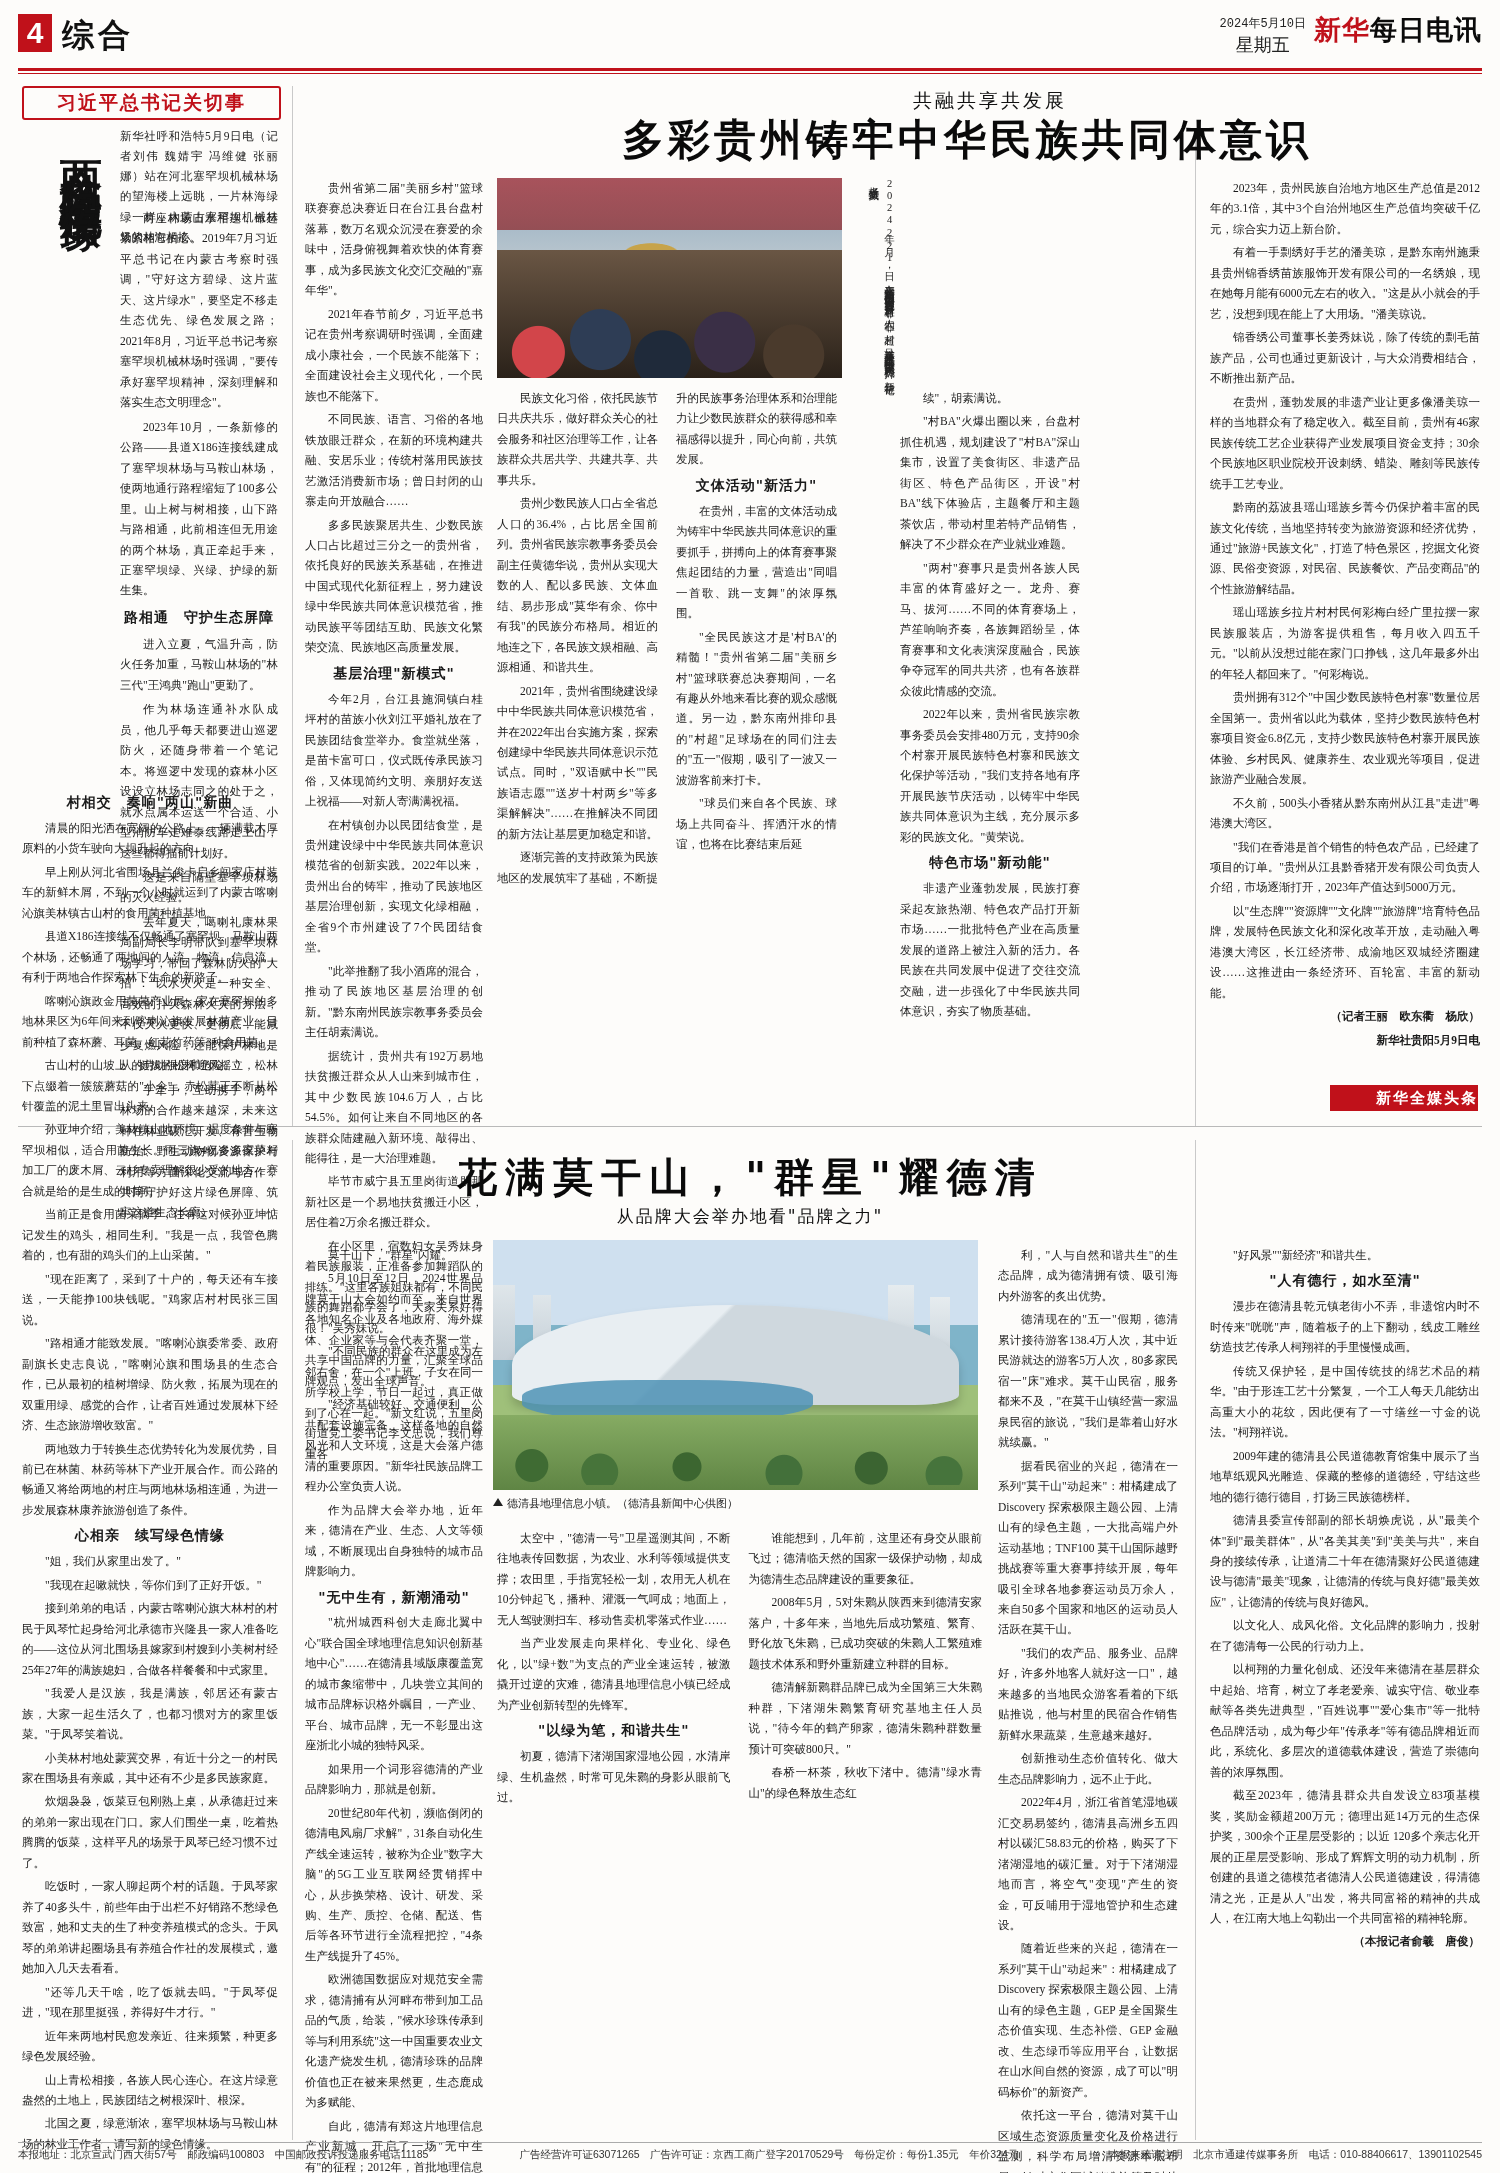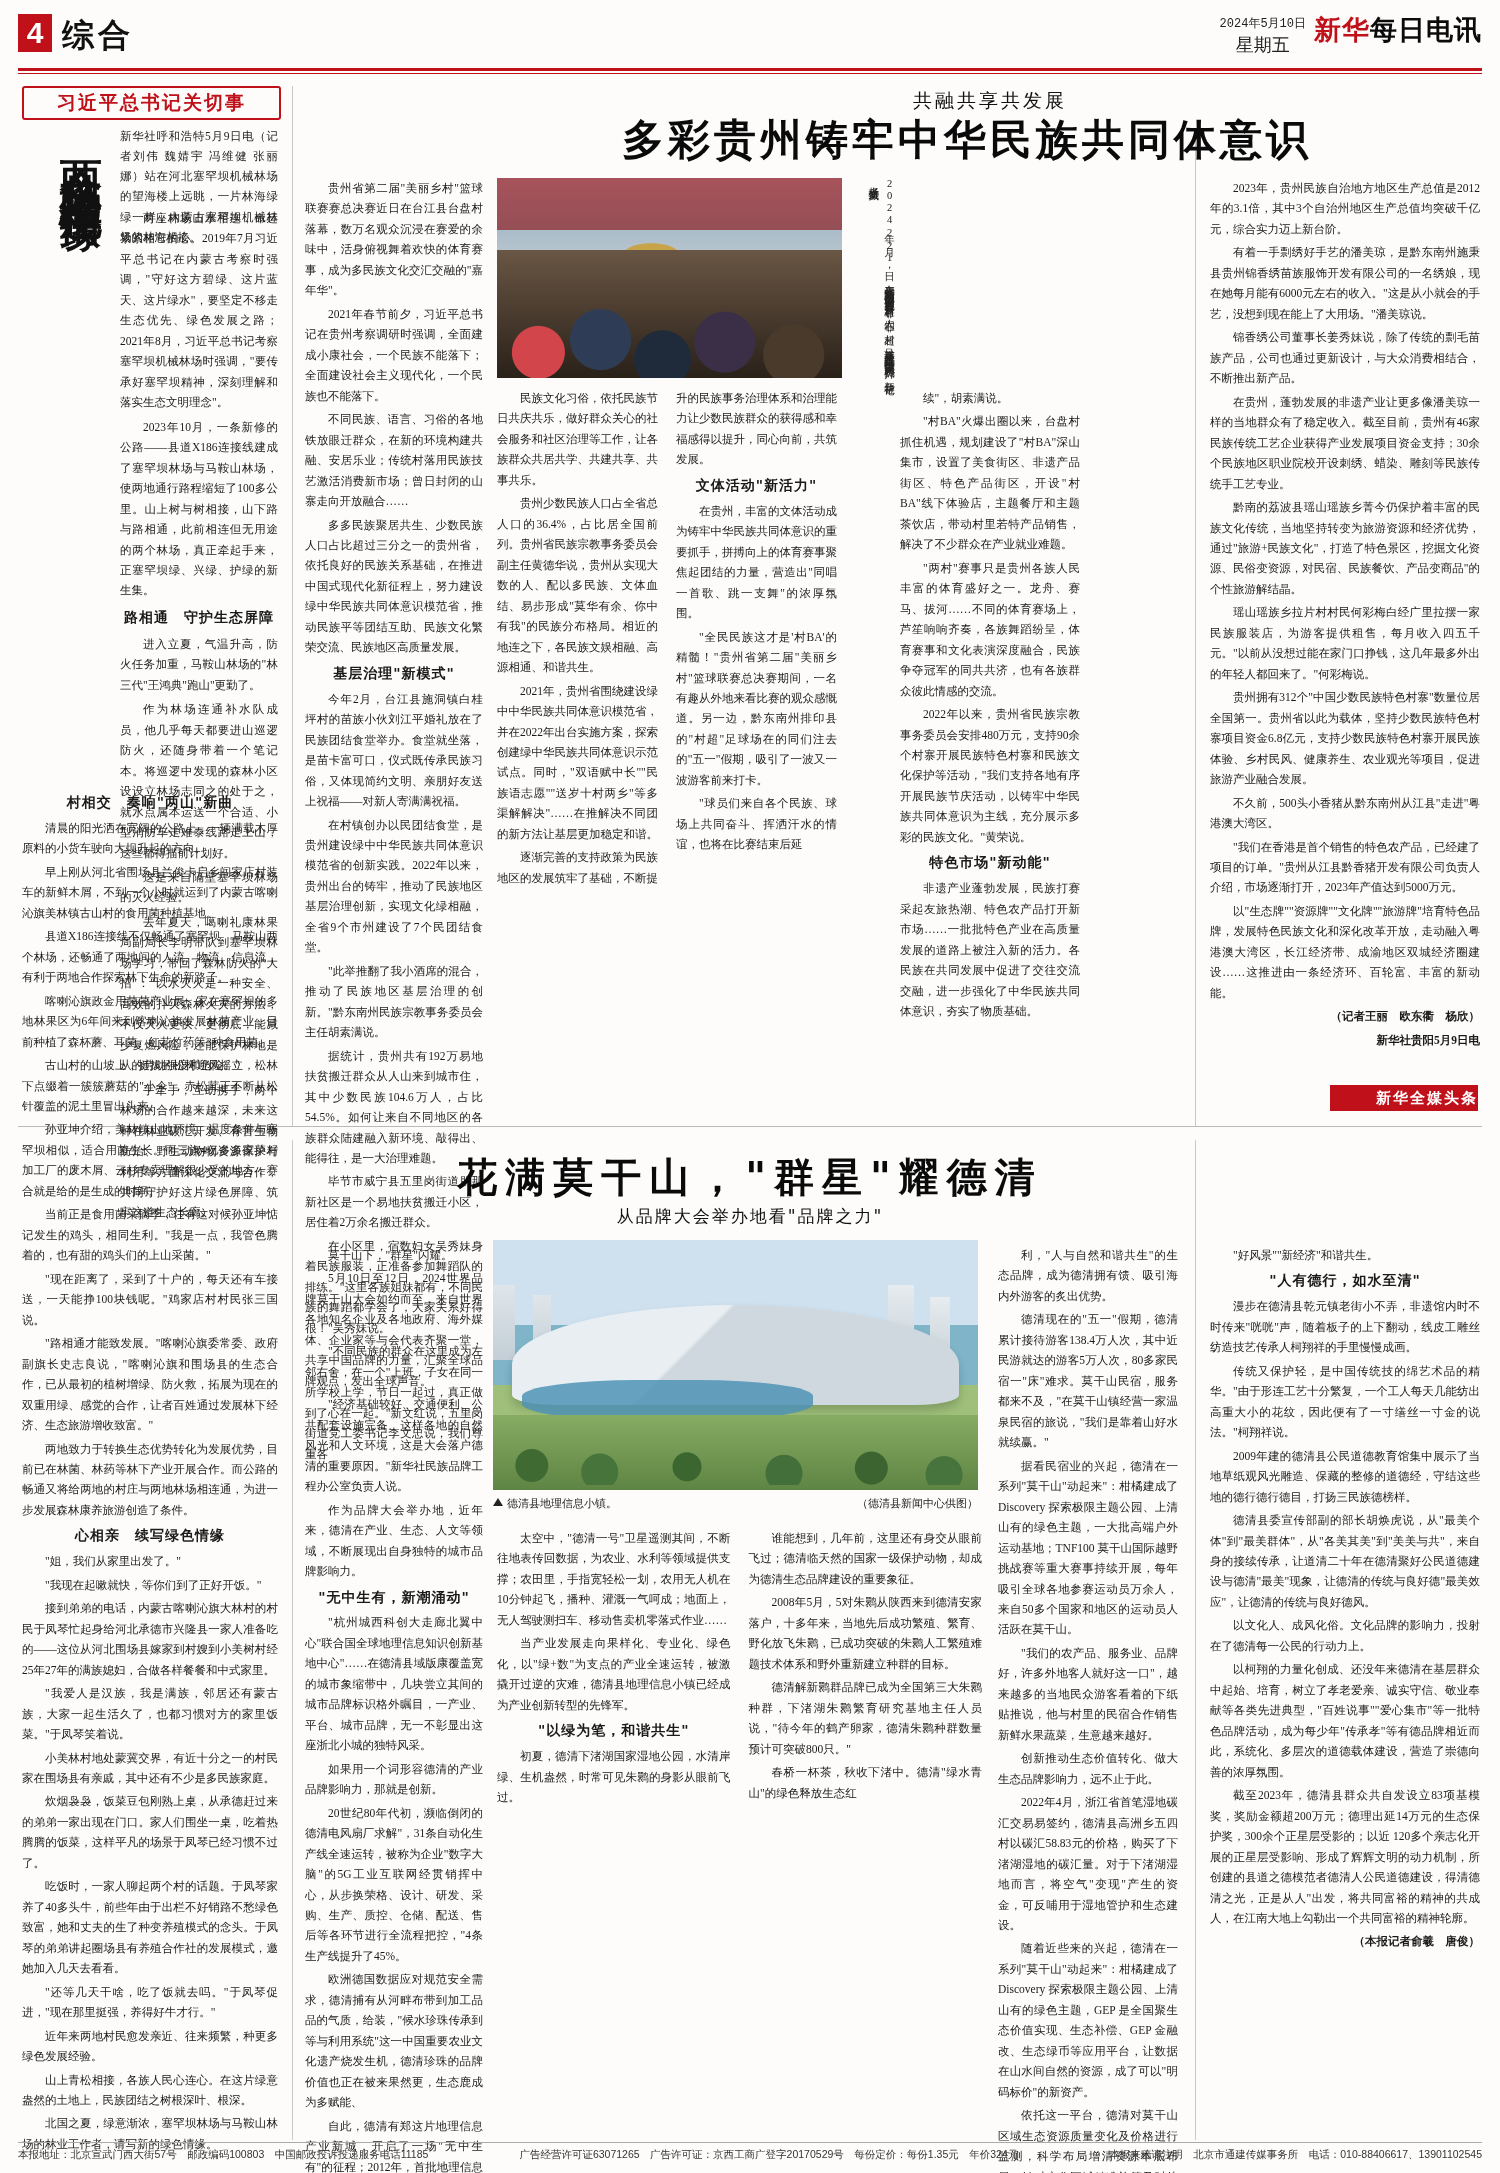--- a/index.html
+++ b/index.html
@@ -132,21 +132,21 @@
   }
   .feat2-sub{
     position:absolute;left:370px;top:1205px;width:760px;text-align:center;
     font-size:17px;letter-spacing:2px;font-family:"DejaVu Sans",sans-serif;color:#111;
   }
   .photo2{
     position:absolute;left:493px;top:1240px;width:485px;height:250px;overflow:hidden;
   }
   .photo2-cap{
     position:absolute;left:493px;top:1496px;width:485px;
-    font-size:11px;color:#222;display:flex;justify-content:space-between;
+    font-size:11px;color:#222;display:flex;justify-content:flex-start;
   }
   .tri{display:inline-block;width:0;height:0;border-left:5px solid transparent;border-right:5px solid transparent;border-bottom:8px solid #222;margin-right:4px;vertical-align:1px;}
 
   .redtag{
     position:absolute;right:22px;top:1085px;width:148px;height:26px;
     background:#c0111a;color:#fff;display:flex;align-items:center;justify-content:flex-end;
     font-family:"DejaVu Sans",sans-serif;font-size:15px;font-weight:bold;letter-spacing:2px;
   }
   .signoff{
     text-align:right;font-weight:bold;font-size:11.5px;text-indent:0 !important;

